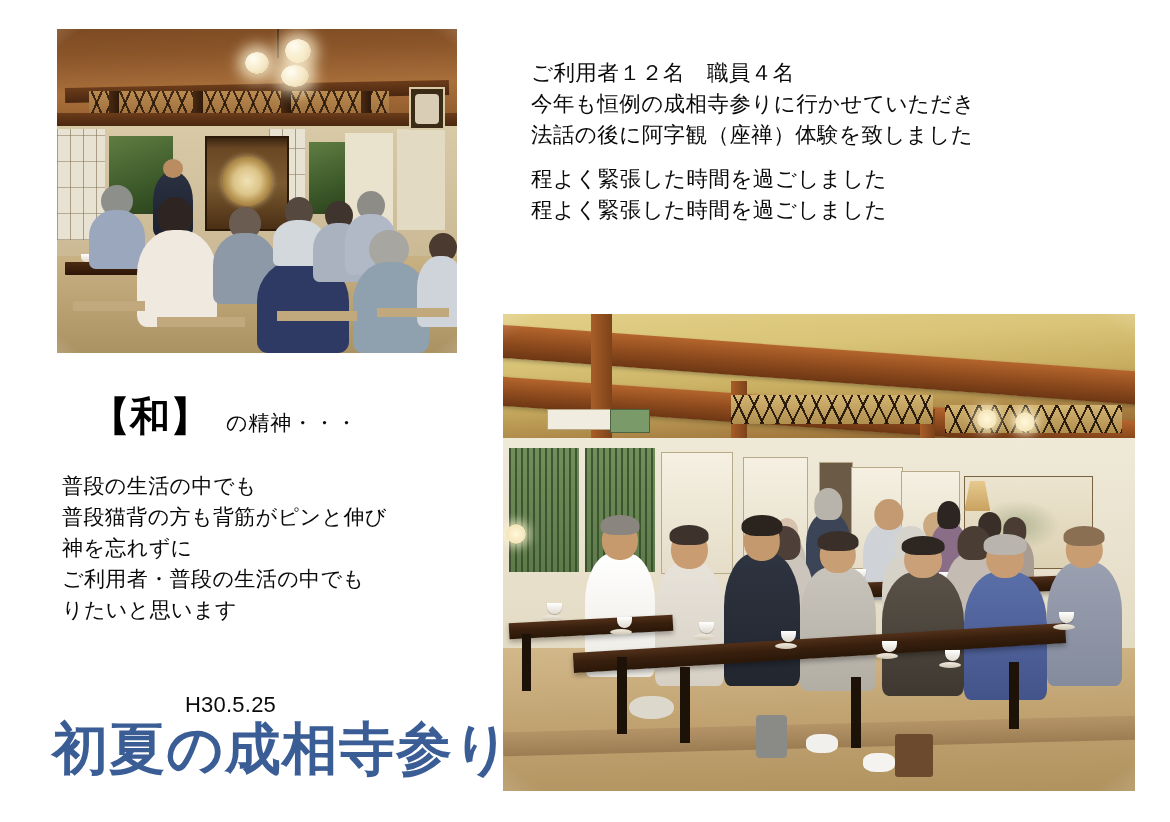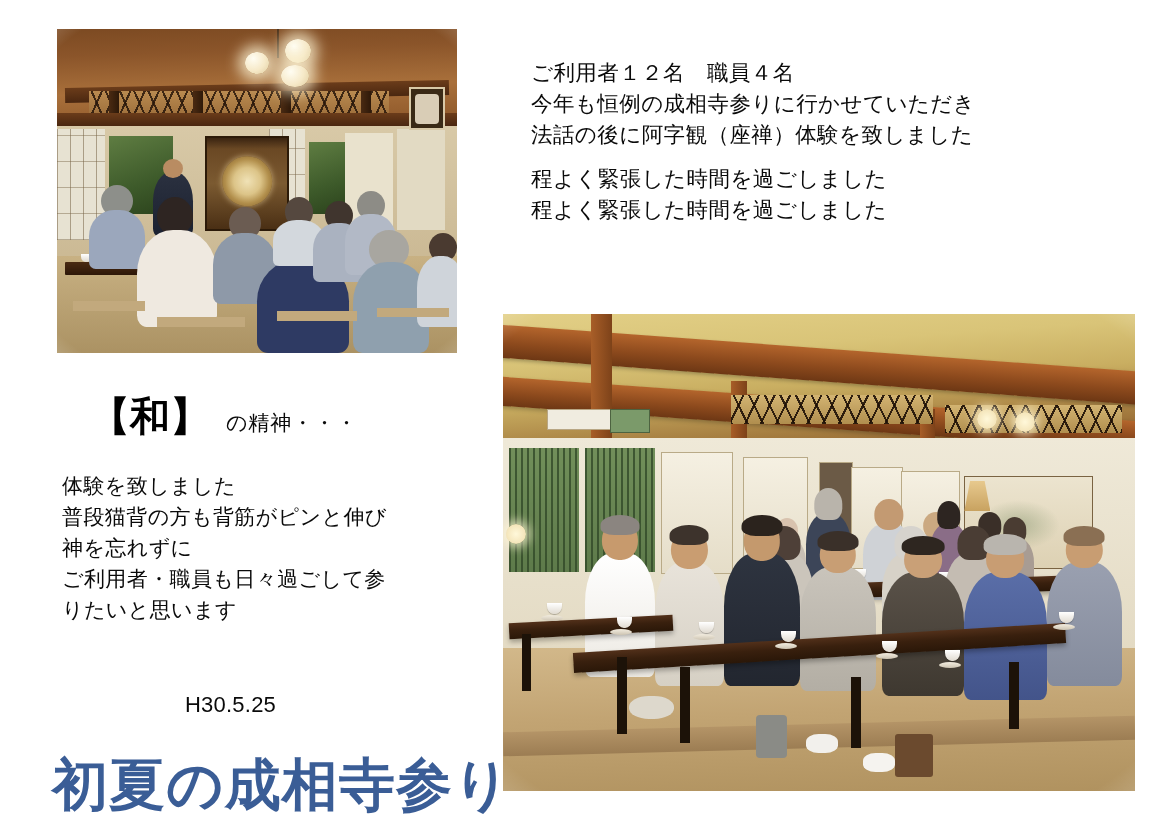--- a/index.html
+++ b/index.html
@@ -218,21 +218,21 @@
     line-height: 31px;
   }
 
   #date-label {
     left: 185px; top: 692px;
     font-size: 22px;
     letter-spacing: .01em;
   }
 
   #main-title {
-    left: 52px; top: 756px;
+    left: 52px; top: 720px;
     font-size: 56px;
     font-weight: 700;
     color: #3a5d96;
     letter-spacing: .02em;
     line-height: 1.05;
   }
 </style>
 </head>
 <body style="background: rgb(255, 255, 255);">
 
@@ -471,20 +471,20 @@
 <div class="txt" id="intro-paragraph"><span>ご利用者１２名　職員４名</span>
 <span>今年も恒例の成相寺参りに行かせていただき</span>
 <span>法話の後に阿字観（座禅）体験を致しました</span><span class="blank"></span><span>程よく緊張した時間を過ごしました</span>
 <span>程よく緊張した時間を過ごしました</span></div>
 
 <div id="wa-heading-row">
   <span id="wa-kanji">【和】</span>
   <span id="wa-subtitle">の精神・・・</span>
 </div>
 
-<div class="txt" id="spirit-paragraph"><span>体験を致しました</span>
+<div class="txt" id="spirit-paragraph"><span>普段の生活の中でも</span>
 <span>普段猫背の方も背筋がピンと伸び</span>
 <span>神を忘れずに</span>
-<span>ご利用者・職員も日々過ごして参</span>
+<span>ご利用者・普段の生活の中でも</span>
 <span>りたいと思います</span></div>
 
 <div class="txt" id="date-label">H30.5.25</div>
 <div class="txt" id="main-title" style="color: rgb(58, 93, 150);">初夏の成相寺参り</div>
 
 </body></html>

